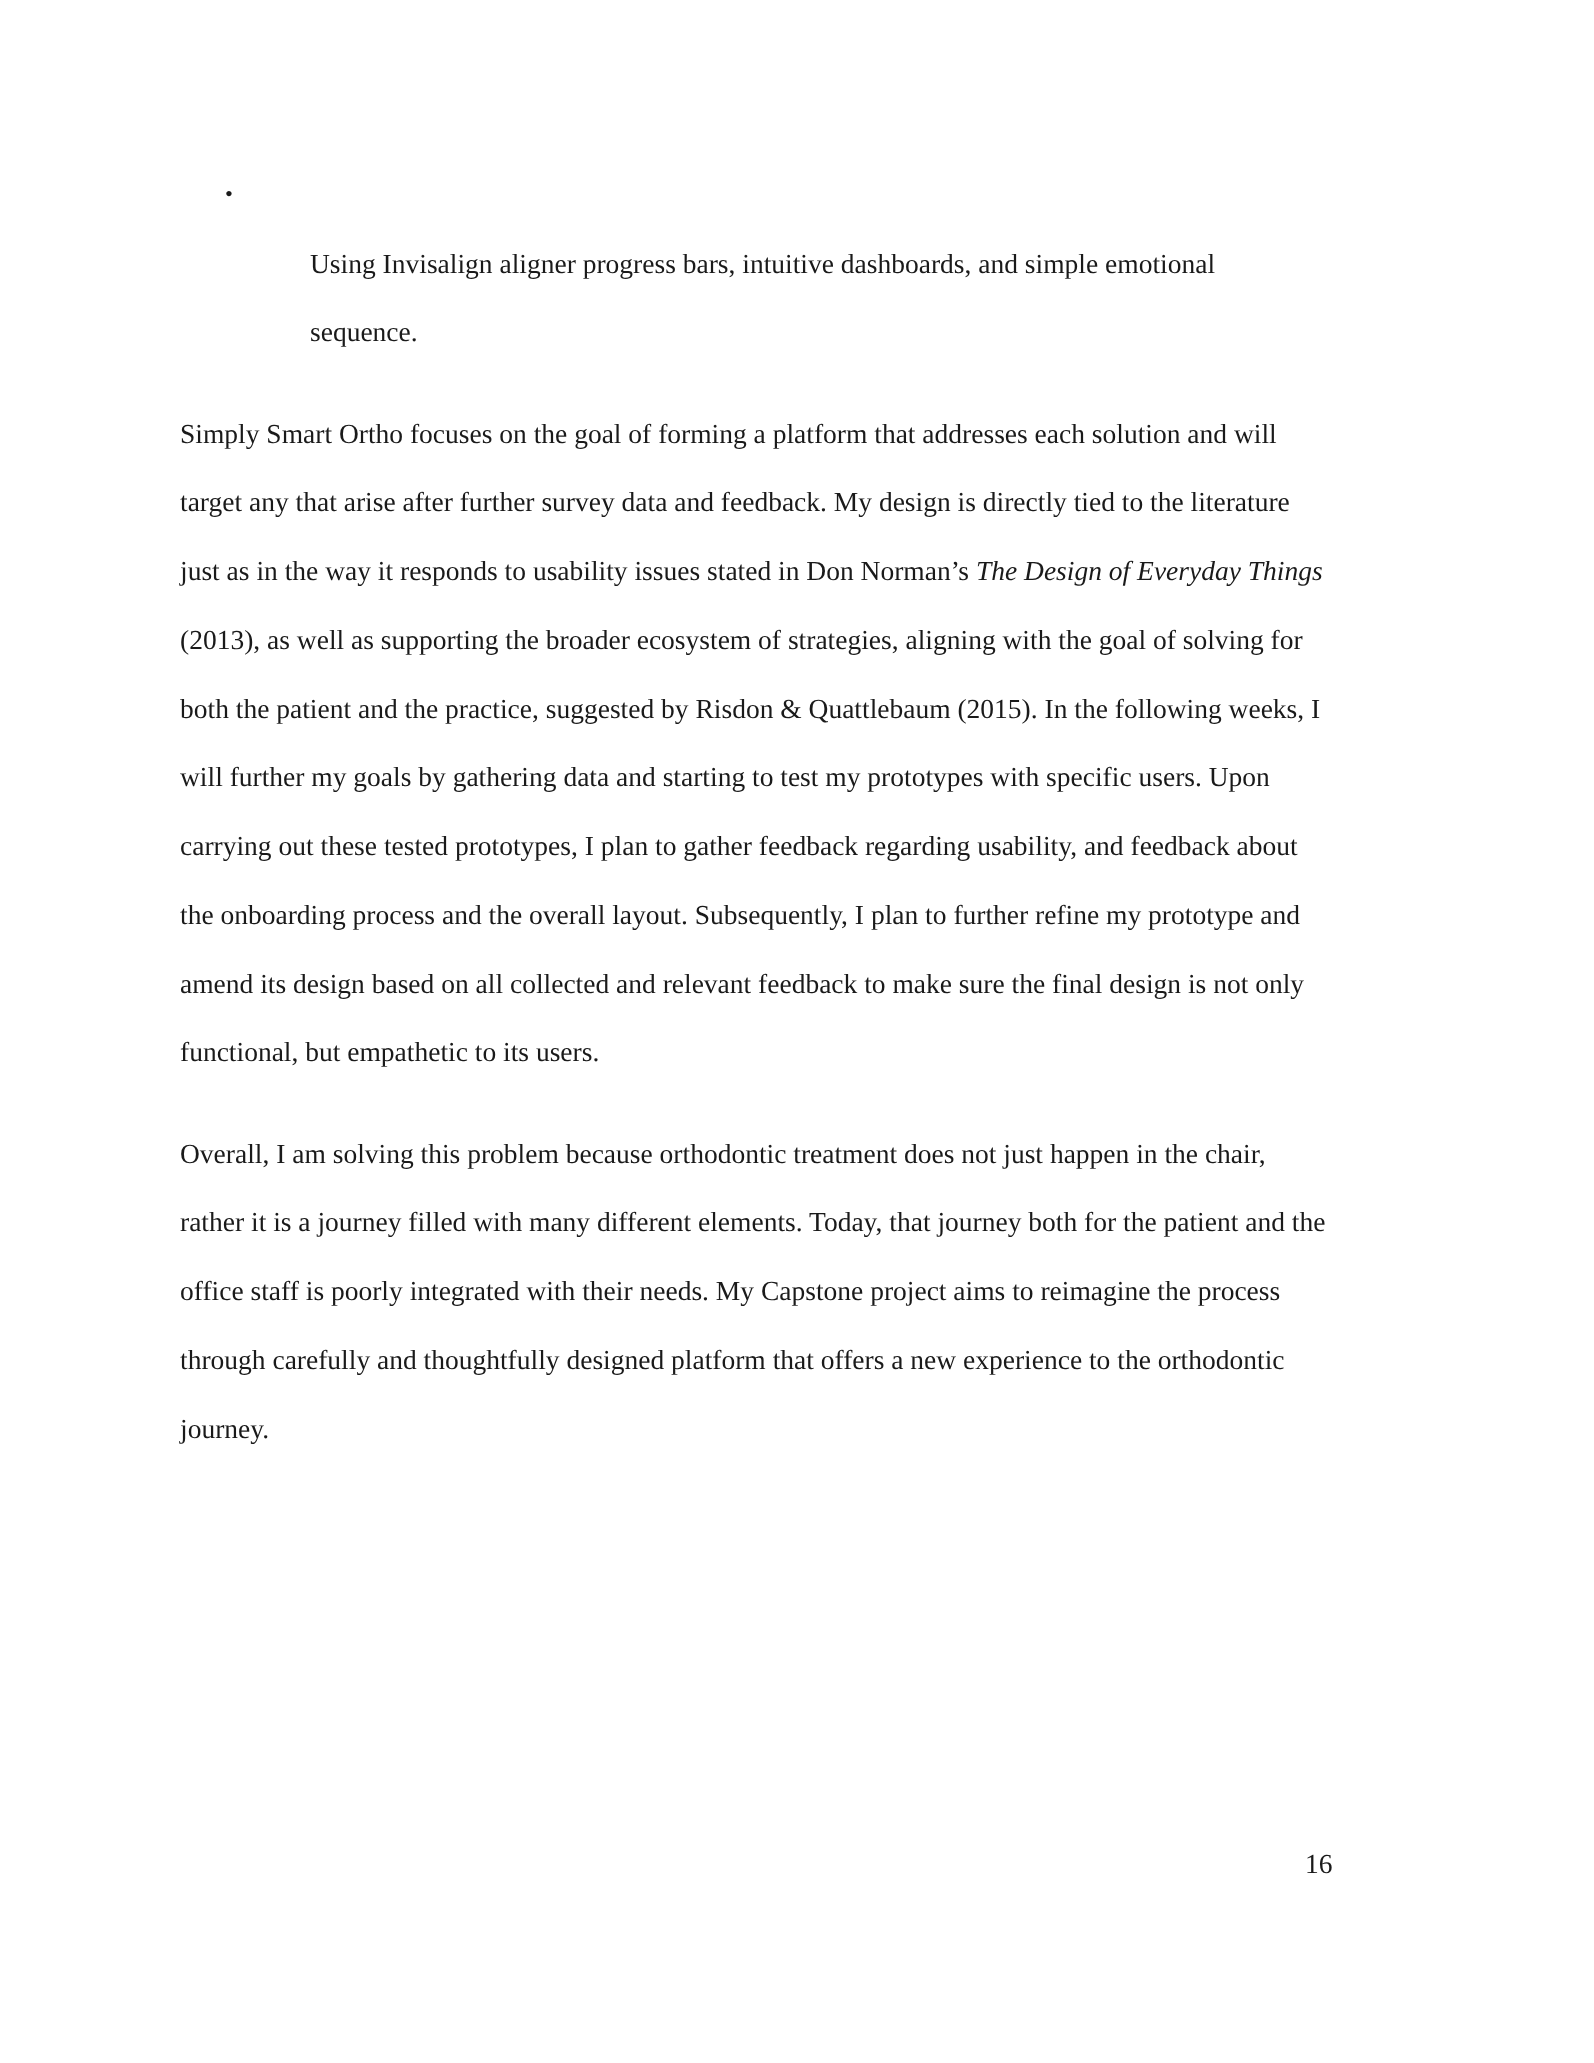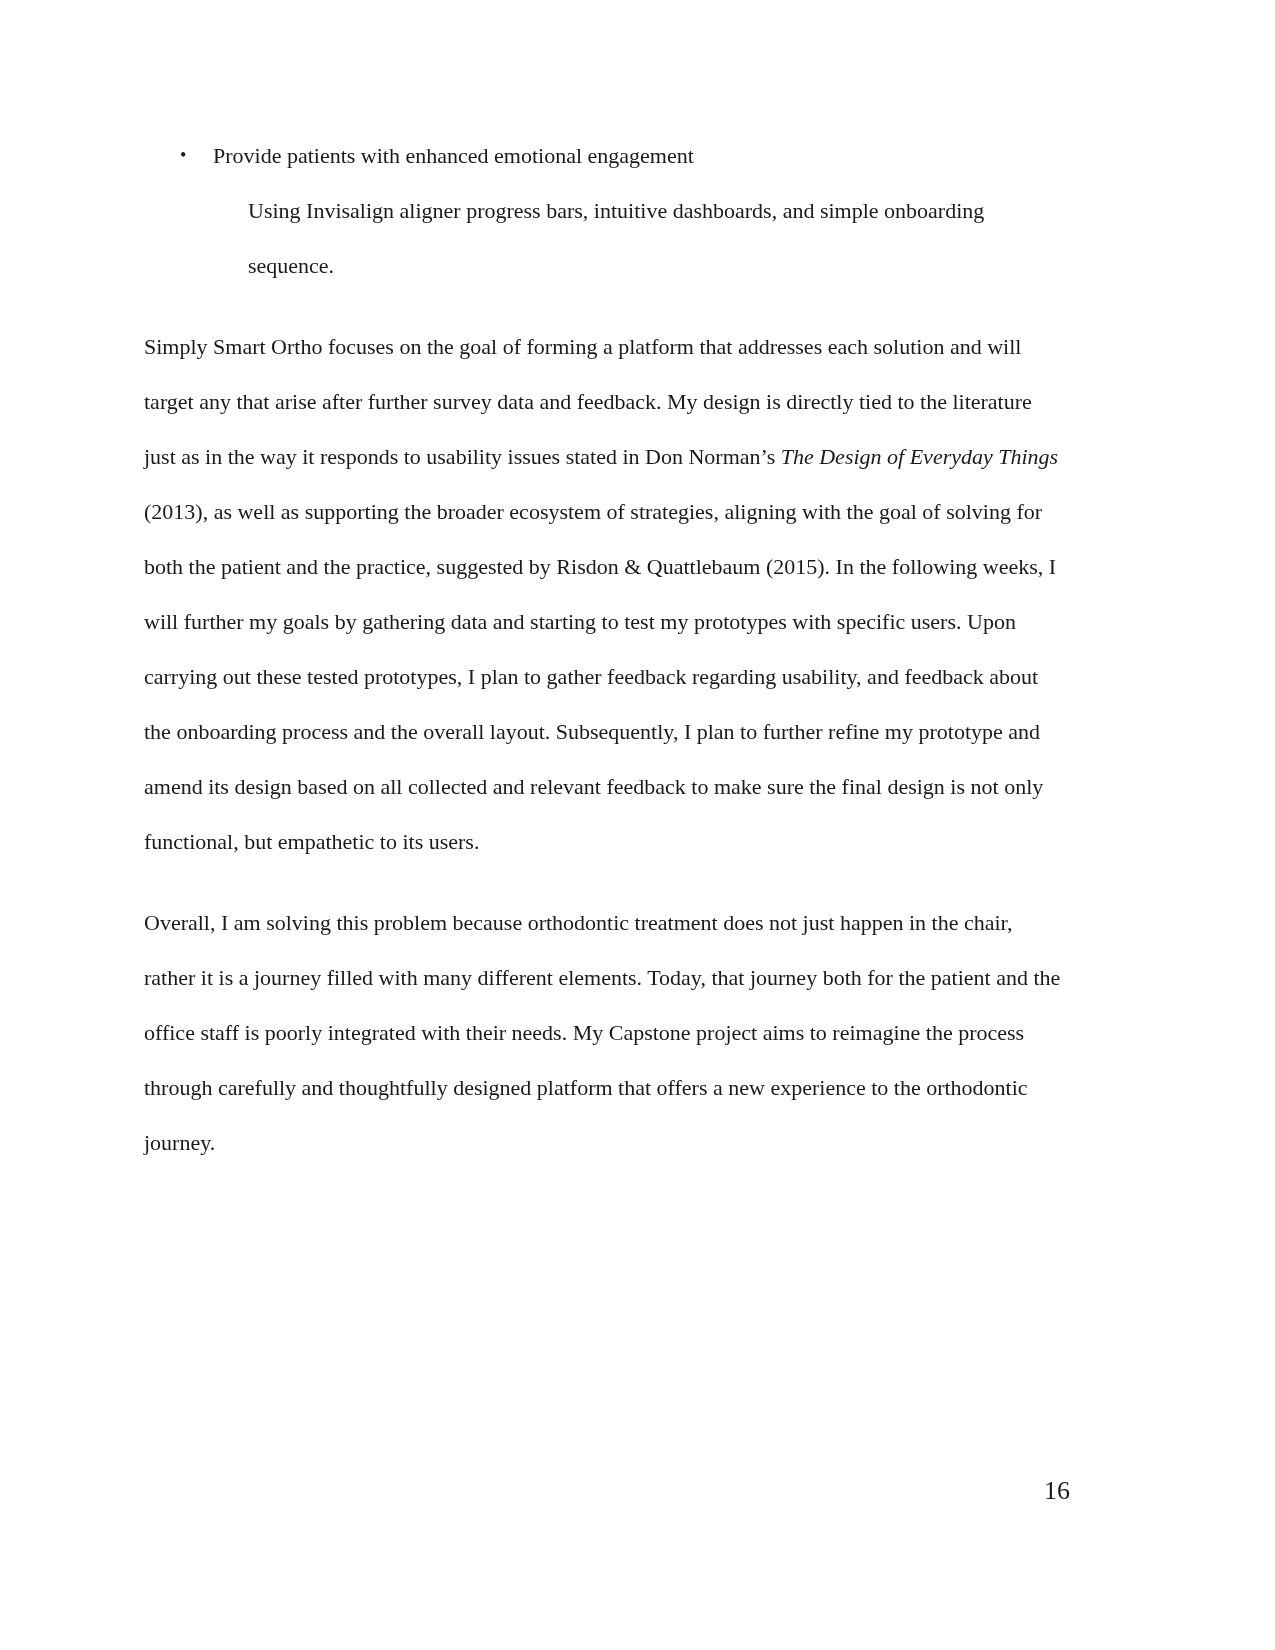--- a/index.html
+++ b/index.html
@@ -46,37 +46,36 @@
   }
   .body-paragraph {
     margin: 26px 0 0 0;
   }
   .body-paragraph em {
   }
   .page-number {
     position: absolute;
     top: 1476px;
     left: 1044px;
-    font-size: 26px;
+    font-size: 22px;
     line-height: 30px;
   }
 </style>
 </head>
 <body>
 
 <div class="page">
   <div class="content">
 
     <ul class="bullet-list">
       <li class="bullet-item">
         <div class="bullet-line">
           <span class="bullet-marker">•</span>
-          <span class="bullet-text">Provide patients with enhanced emotional engagement</span>
         </div>
-        <div class="bullet-detail">Using Invisalign aligner progress bars, intuitive dashboards, and simple onboarding sequence.</div>
+        <div class="bullet-detail">Using Invisalign aligner progress bars, intuitive dashboards, and simple emotional sequence.</div>
       </li>
     </ul>
 
     <p class="body-paragraph"><span>Simply Smart Ortho focuses on the goal of forming a platform that addresses each solution and will target any that arise after further survey data and feedback. My design is directly tied to the literature just as in the way it responds to usability issues stated in Don Norman’s </span><em>The Design of Everyday Things</em><span> (2013), as well as supporting the broader ecosystem of strategies, aligning with the goal of solving for both the patient and the practice, suggested by Risdon &amp; Quattlebaum (2015). In the following weeks, I will further my goals by gathering data and starting to test my prototypes with specific users. Upon carrying out these tested prototypes, I plan to gather feedback regarding usability, and feedback about the onboarding process and the overall layout. Subsequently, I plan to further refine my prototype and amend its design based on all collected and relevant feedback to make sure the final design is not only functional, but empathetic to its users.</span></p>
 
     <p class="body-paragraph">Overall, I am solving this problem because orthodontic treatment does not just happen in the chair, rather it is a journey filled with many different elements. Today, that journey both for the patient and the office staff is poorly integrated with their needs. My Capstone project aims to reimagine the process through carefully and thoughtfully designed platform that offers a new experience to the orthodontic journey.</p>
 
   </div>
 
   <div class="page-number">16</div>

